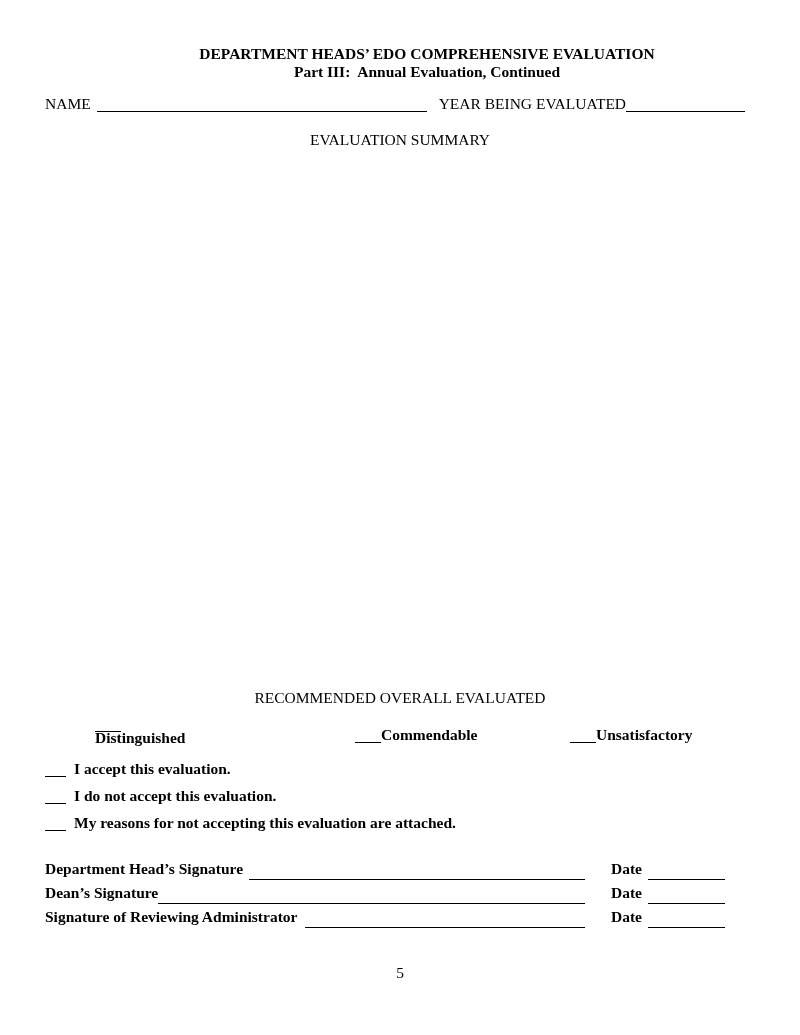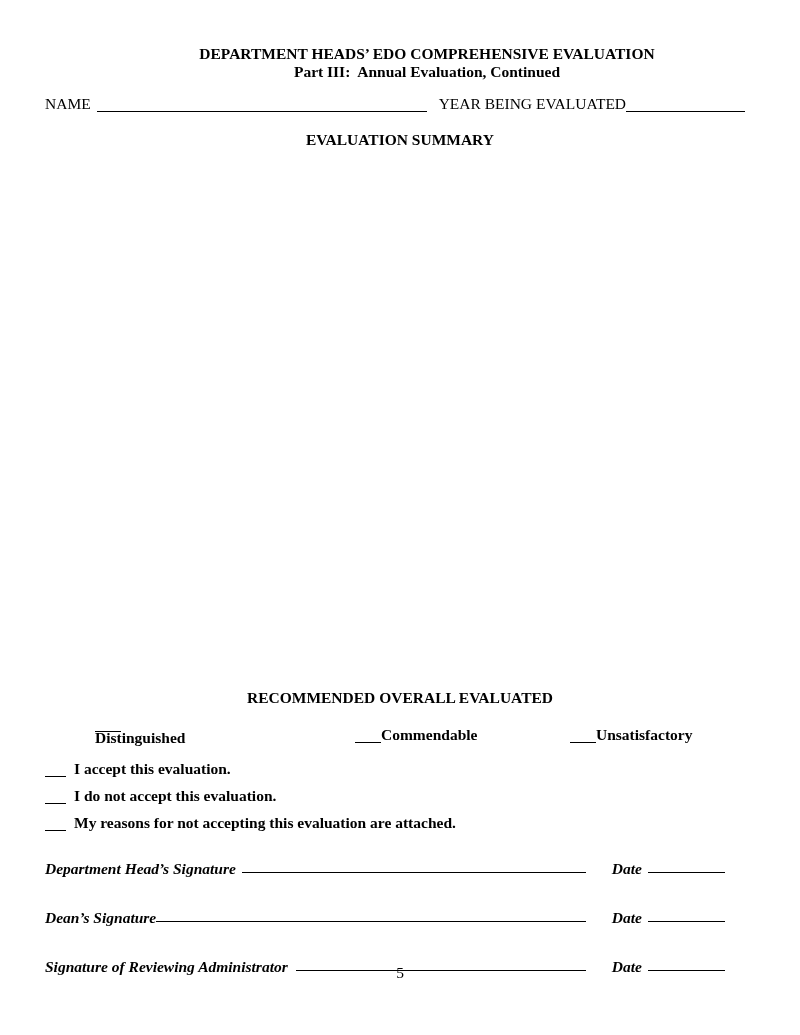--- a/index.html
+++ b/index.html
@@ -40,21 +40,21 @@
     width: 700px;
     display: flex;
     align-items: baseline;
     white-space: nowrap;
   }
   .name-label { margin-right: 6px; }
   .name-blank { width: 330px; margin-right: 12px; }
   .year-label { }
   .year-blank { flex: 1; }
   
-  .heading { font-weight: bold; }
+  .heading { font-weight: normal; }
   .summary-heading { top: 131px; }
   .overall-heading { top: 689px; }
   
   .ratings-row {
     position: absolute;
     top: 726px;
     left: 0;
     width: 100%;
     height: 20px;
   }
@@ -87,26 +87,25 @@
   .acceptance-row .blank { width: 21px; margin-right: 8px; }
   
   .signatures {
     position: absolute;
     top: 860px;
     left: 45px;
     width: 680px;
   }
   .sig-row {
     display: flex;
-    align-items: center;
+    align-items: flex-end;
     font-weight: bold;
     line-height: 17px;
-    margin-bottom: 32px;
+    margin-bottom: 7px;
     white-space: nowrap;
-    font-style: italic;
   }
   .sig-blank { flex: 1; margin-right: 26px; }
   .sig-row-0 .sig-blank { margin-left: 6px; }
   .sig-row-1 .sig-blank { margin-left: 0; }
   .sig-row-2 .sig-blank { margin-left: 8px; }
   .date-label { margin-right: 6px; }
   .date-blank { width: 77px; }
   
   .page-number { top: 964px; }
 </style>

